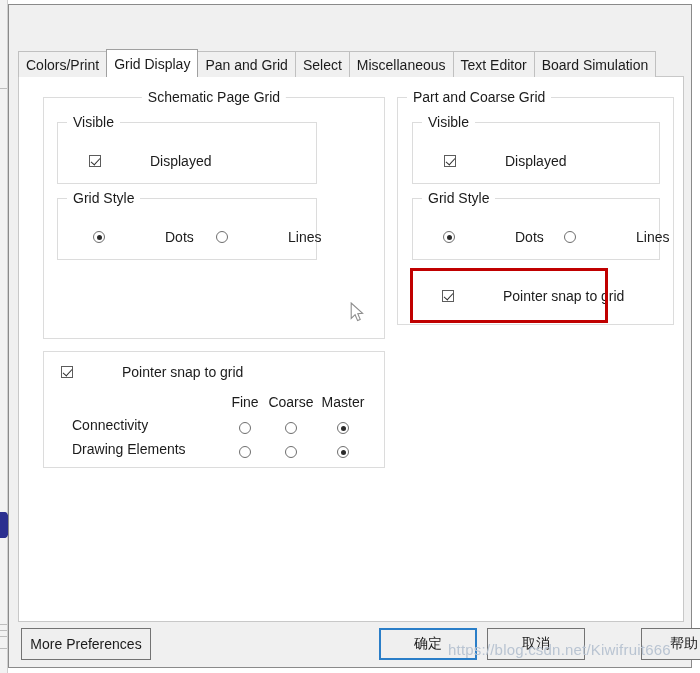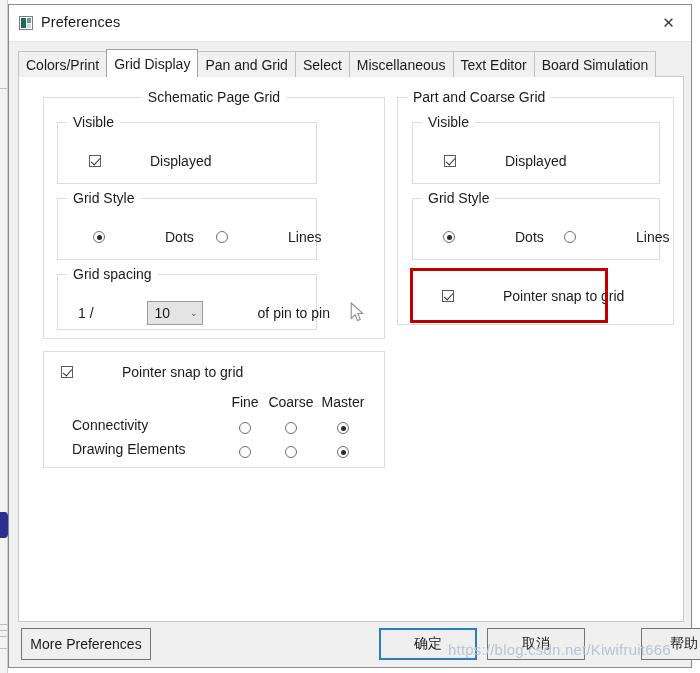--- a/index.html
+++ b/index.html
@@ -281,29 +281,20 @@
   <div class="bg-line" style="left:0; top:88px; width:7px; height:1px;"></div>
   <div class="bg-line" style="left:0; top:624px; width:7px; height:1px;"></div>
   <div class="bg-line" style="left:0; top:630px; width:7px; height:1px;"></div>
   <div class="bg-line" style="left:0; top:636px; width:7px; height:1px;"></div>
   <div class="bg-line" style="left:0; top:648px; width:7px; height:1px;"></div>
   <div class="bg-blue" style="left:0px; top:512px; width:9px; height:26px;"></div>
 </div>
 
 <div id="dialog">
 
-  <div id="titlebar">
-    <div id="app-icon">
-      <i class="a"></i>
-        <i class="b"></i>
-        <i class="c"></i>
-    </div>
-    <div id="title-text">Preferences</div>
-    <div id="close-btn">✕</div>
-  </div>
 
   <div id="tabstrip">
     <div class="tab">Colors/Print</div>
     <div class="tab active">Grid Display</div>
     <div class="tab">Pan and Grid</div>
     <div class="tab">Select</div>
     <div class="tab">Miscellaneous</div>
     <div class="tab">Text Editor</div>
     <div class="tab">Board Simulation</div>
   </div>
@@ -326,31 +317,20 @@
         <div class="ctl" style="left:35px; top:30px;">
           <span class="rb checked"></span>
           <span class="rb-label">Dots</span>
         </div>
         <div class="ctl" style="left:158px; top:30px;">
           <span class="rb"></span>
           <span class="rb-label">Lines</span>
         </div>
       </div>
 
-      <div class="group" style="left:13px; top:176px; width:260px; height:56px;">
-        <div class="legend left">Grid spacing</div>
-        <div class="ctl" style="left:20px; top:26px;">
-          <span style="margin-right:8px;">1 /</span>
-          <span class="combo">
-            <span>10</span>
-            <span class="chev">⌄</span>
-          </span>
-          <span style="margin-left:10px;">of pin to pin</span>
-        </div>
-      </div>
     </div>
 
     <div class="group" style="left:24px; top:274px; width:342px; height:117px;">
 
       <div class="ctl" style="left:17px; top:12px;">
         <span class="cb checked"></span>
         <span>Pointer snap to grid</span>
       </div>
 
       <div class="matrix-head" style="left:181px; top:42px; width:40px;">Fine</div>

